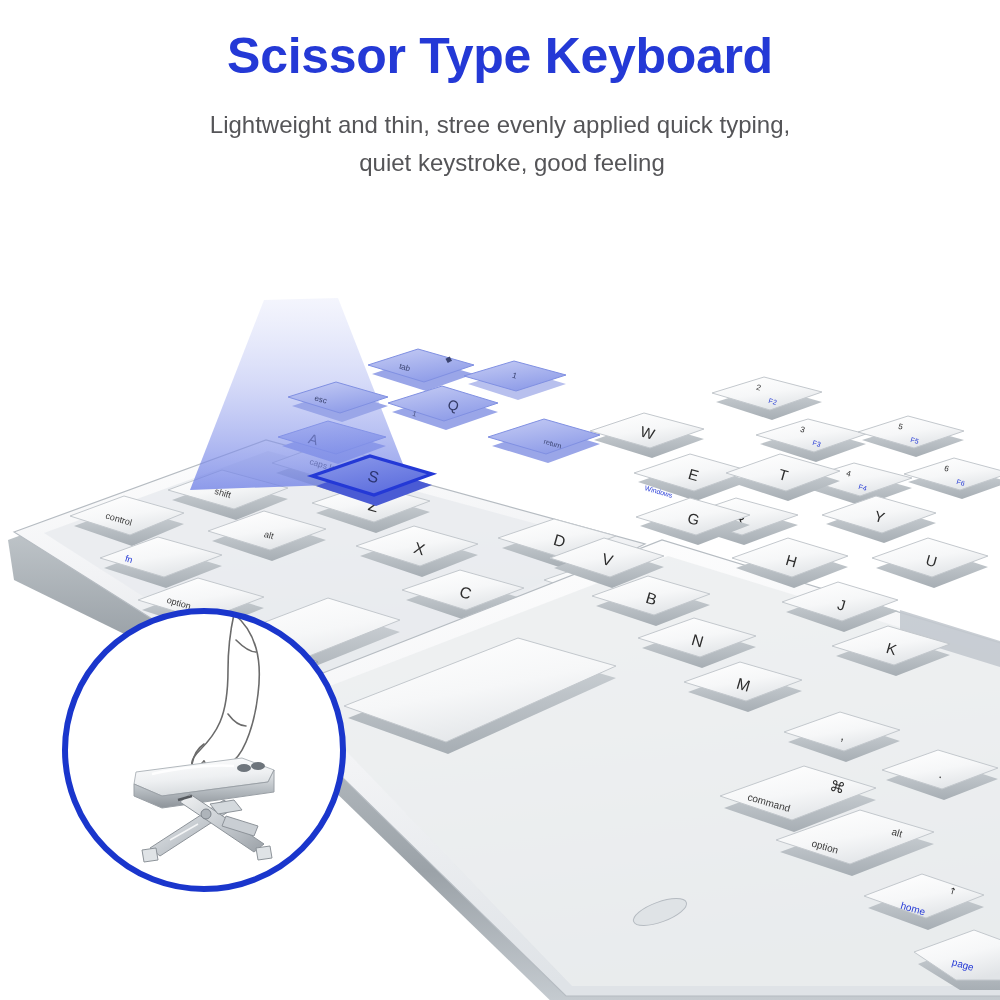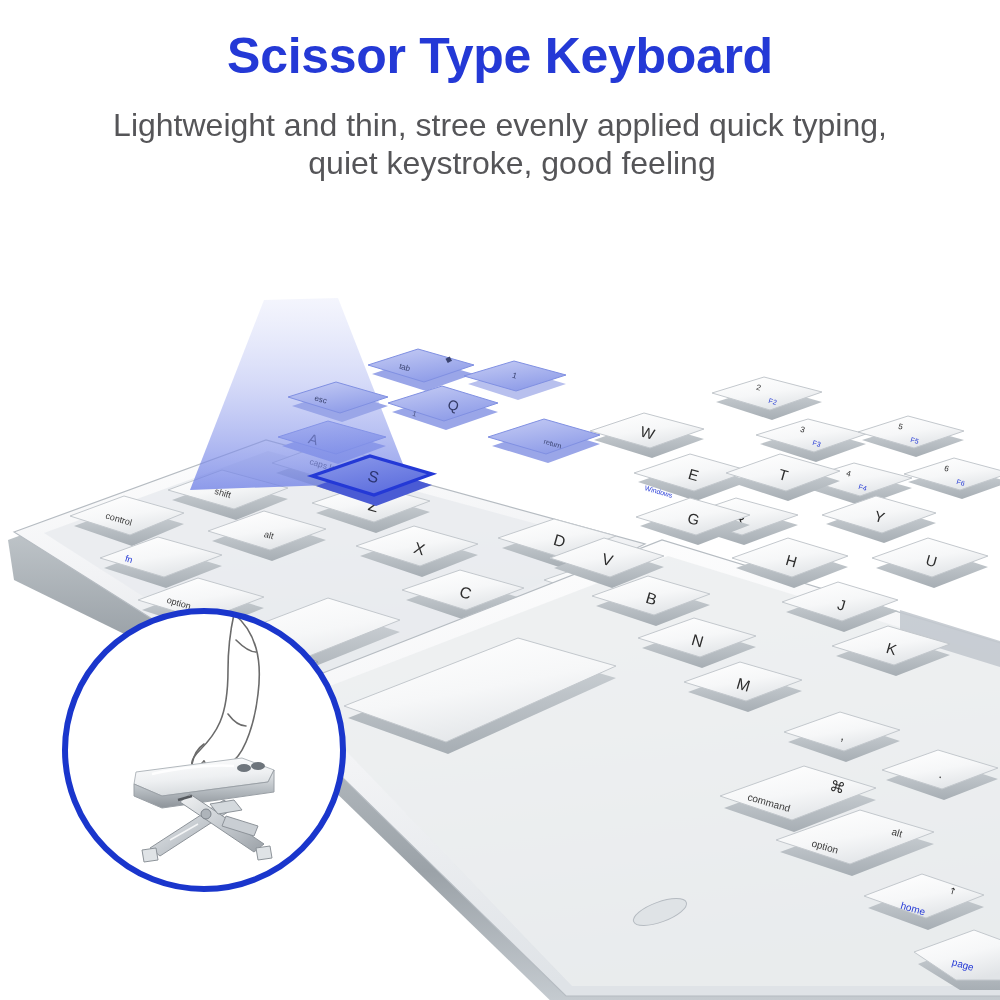--- a/index.html
+++ b/index.html
@@ -13,21 +13,21 @@
   
   .headings{position:absolute;left:0;top:0;width:1000px;text-align:center;}
   .title{
     margin:0;padding-top:28px;
     font-size:50px;line-height:56px;font-weight:700;letter-spacing:-0.3px;
     color:#2439d6;
     font-family:"Liberation Sans","DejaVu Sans",sans-serif;
   }
   .subtitle{
     margin:0;padding-top:22px;
-    font-size:32px;line-height:38px;font-weight:400;
+    font-size:24px;line-height:38px;font-weight:400;
     color:#555558;
     font-family:"Liberation Sans","DejaVu Sans",sans-serif;
   }
   .subtitle .l2{display:block;padding-left:24px;}
 
   
   .photo{position:absolute;left:0;top:250px;width:1000px;height:750px;}
   .photo svg{display:block;width:1000px;height:750px;}
 
   

